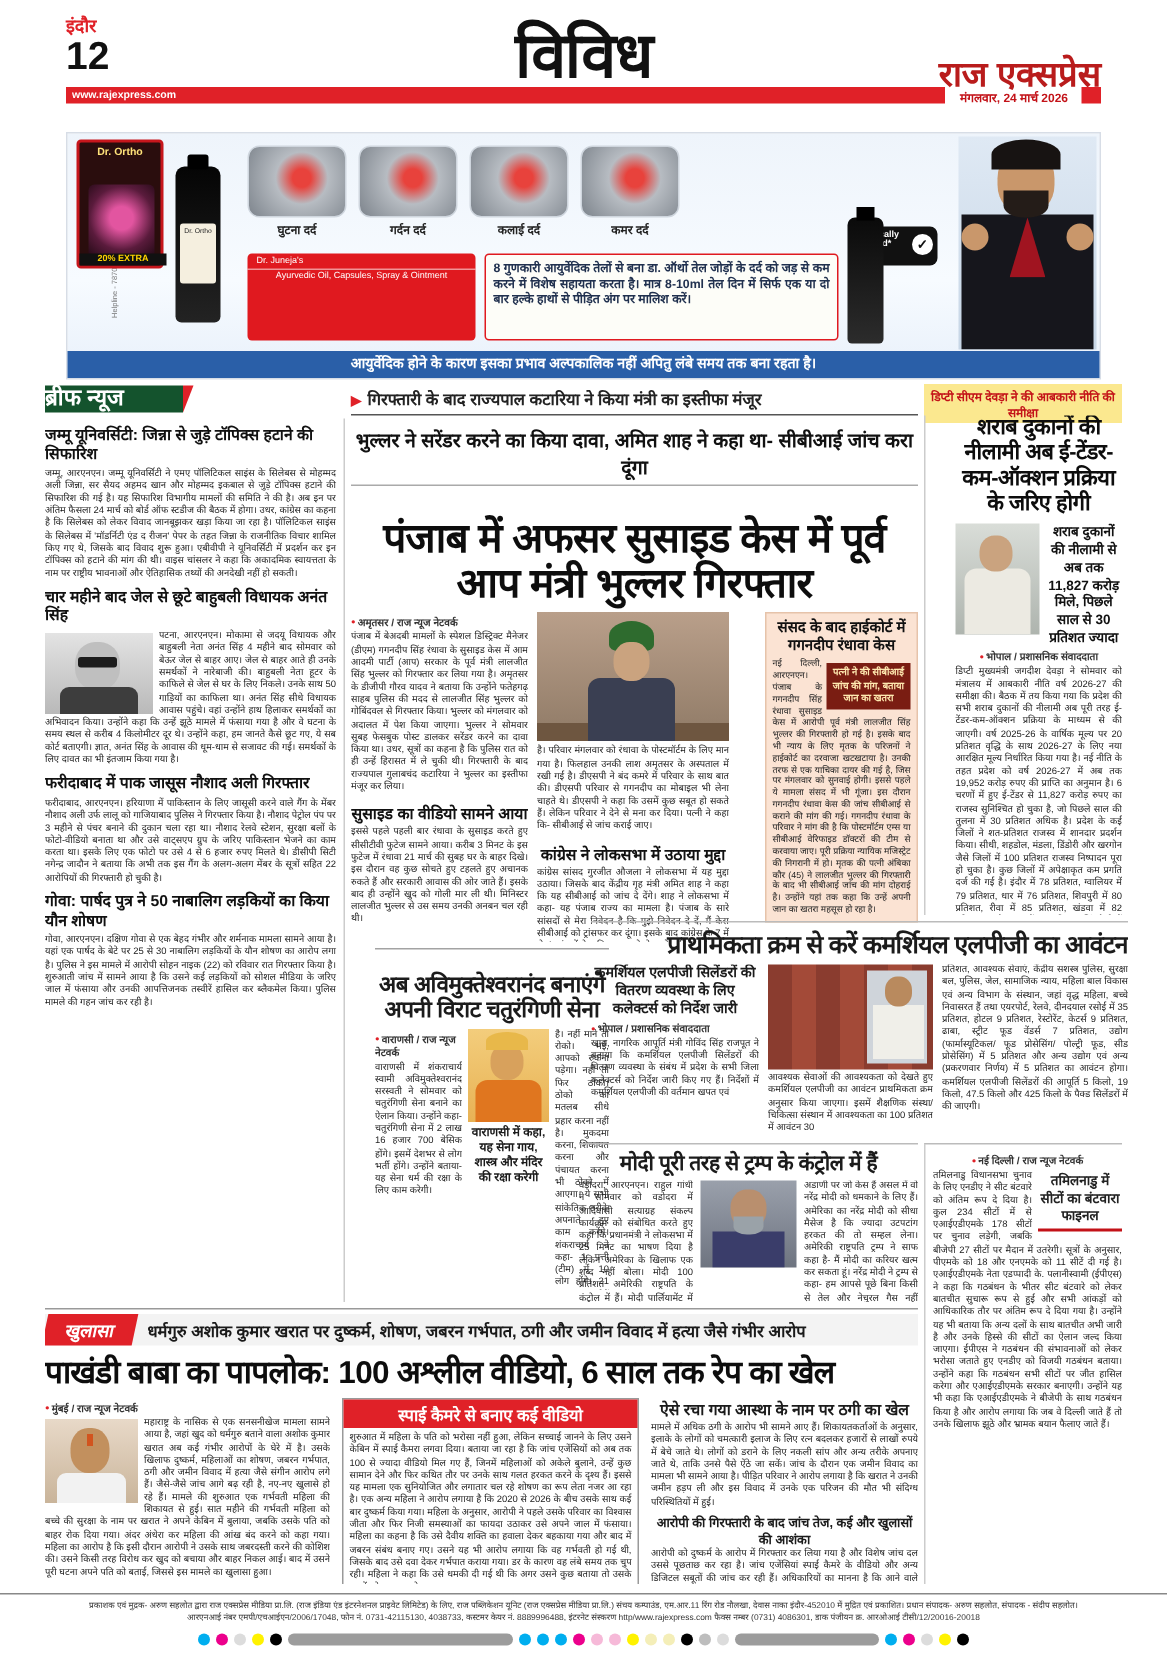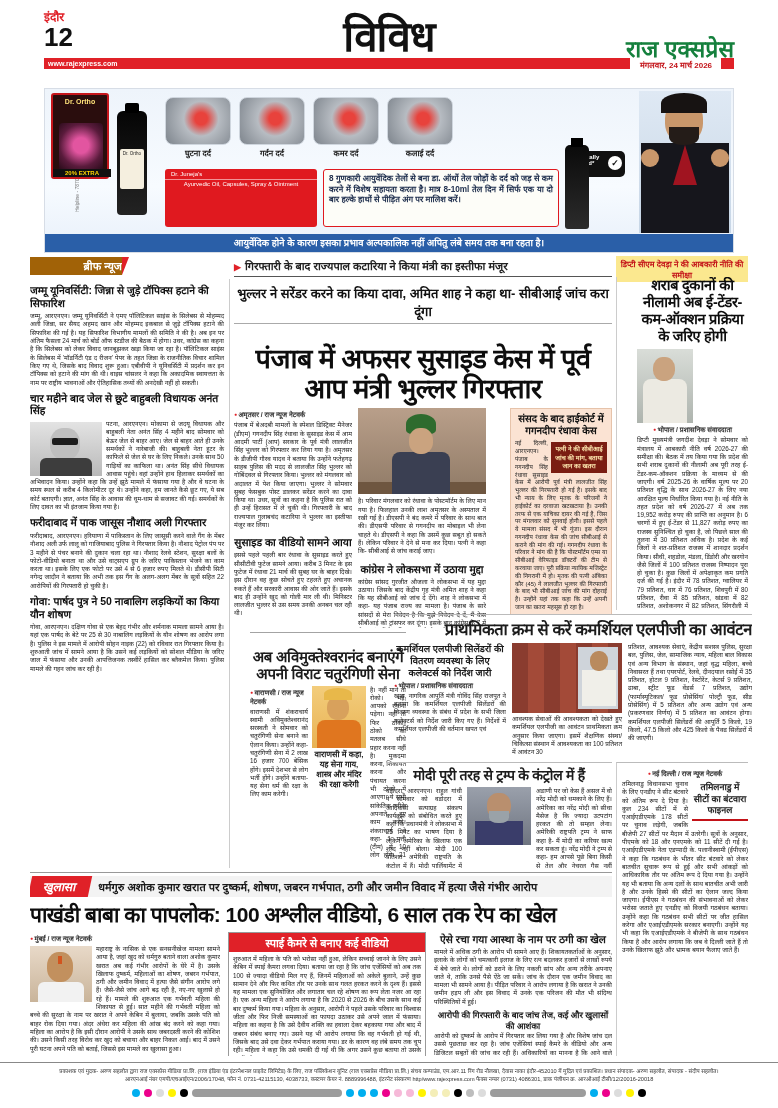--- a/index.html
+++ b/index.html
@@ -5,21 +5,21 @@
   * { margin:0; padding:0; box-sizing:border-box; }
   html,body { background:#ffffff; }
   body { font-family:"Liberation Sans", sans-serif; color:#1b1b1b; }
   #page { position:relative; width:778px; height:1108px; background:#fff; overflow:hidden; margin:0 auto; }
 
   
   #masthead { position:absolute; top:6px; left:44px; width:690px; height:78px; }
   .mh-city { position:absolute; left:0; top:2px; color:#e02128; font-weight:bold; font-size:12px; }
   .mh-pageno { position:absolute; left:0; top:16px; font-weight:bold; font-size:26px; color:#111; }
   .mh-section { position:absolute; left:0; right:0; top:0; text-align:center; font-weight:bold; font-size:42px; letter-spacing:-1px; color:#111; }
-  .mh-brand { position:absolute; right:0; top:26px; font-weight:bold; font-size:23px; color:#15803d; }
+  .mh-brand { position:absolute; right:0; top:26px; font-weight:bold; font-size:23px; color:#b91c1c; }
   .mh-bar { position:absolute; left:0; top:52px; width:586px; height:11px; background:#e02128; }
   .mh-web { color:#fff; font-size:7px; font-weight:bold; padding:1.5px 0 0 4px; }
   .mh-date { position:absolute; left:596px; top:53px; color:#c31218; font-size:8px; font-weight:bold; }
   .mh-sq { position:absolute; right:0; top:52px; width:13px; height:11px; background:#e02128; }
 
   
   #ad { position:absolute; top:88px; left:44px; width:690px; height:165px; background:linear-gradient(180deg,#eef4fb,#f7fbff 60%,#e8f0fa); border:1px solid #d7dde6; }
   .ad-vert { position:absolute; left:-28px; top:60px; transform:rotate(-90deg); font-size:5px; color:#777; width:120px; }
   .ad-products { position:absolute; left:6px; top:4px; width:102px; height:140px; }
   .ad-pack { position:absolute; left:0; top:0; width:58px; height:86px; background:#2a0d0d; border:2px solid #c6161c; border-radius:3px; }
@@ -47,21 +47,21 @@
   .ad-brandbox { position:absolute; left:120px; top:80px; width:152px; height:58px; background:#e0191f; border-radius:3px; color:#fff; text-align:center; }
   .ad-brand-pre { font-size:6px; text-align:left; padding:2px 0 0 6px; }
   .ad-brand-name { font-size:27px; font-weight:bold; line-height:1.05; }
   .ad-brand-sub { font-size:6px; border-top:1px solid #ffffff88; margin-top:2px; padding-top:1px; }
   .ad-body { position:absolute; left:278px; top:80px; width:236px; height:58px; background:#fdfdf8; border:1.5px solid #e0191f; border-radius:3px; font-size:8.2px; font-weight:bold; color:#21314f; padding:4px 5px; line-height:1.3; text-align:justify; }
   .ad-bottle-c { position:absolute; left:520px; top:56px; width:24px; height:84px; background:linear-gradient(180deg,#0a0a0a,#2c2c2c); border-radius:5px 5px 3px 3px; }
   .ad-bottle-c:before { content:""; position:absolute; left:6px; top:-7px; width:12px; height:9px; background:#000; }
   .ad-strip { position:absolute; left:0; bottom:0; width:100%; height:18px; background:#2a5fa8; color:#fff; font-size:9.5px; font-weight:bold; text-align:center; line-height:18px; }
 
   
-  #brief-label { position:absolute; left:30px; top:257px; width:92px; height:18px; background:#a16207; color:#fff; font-weight:bold; font-size:11px; text-align:right; line-height:18px; }
+  #brief-label { position:absolute; left:30px; top:257px; width:92px; height:18px; background:#14532d; color:#fff; font-weight:bold; font-size:15px; text-align:left; line-height:18px; }
   #brief-label:after { content:""; position:absolute; right:-7px; top:0; border-top:18px solid #e02128; border-right:7px solid transparent; }
   #main-kicker { position:absolute; left:234px; top:258px; width:378px; font-size:11px; font-weight:bold; color:#222; border-bottom:1px solid #555; padding-bottom:3px; }
   #main-kicker .arr { color:#e02128; font-size:9px; margin-right:4px; }
   #right-kicker { position:absolute; left:616px; top:256px; width:132px; background:#fbe88f; color:#c31218; font-weight:bold; font-size:8px; text-align:center; padding:2px 1px; }
 
   
   .body-sm { font-size:6.3px; line-height:1.32; text-align:justify; color:#222; }
   .byline { font-size:6.8px; font-weight:bold; color:#333; margin:2px 0; }
   .byline:before { content:"● "; color:#e02128; font-size:5px; vertical-align:1px; }
   .art-title { font-weight:bold; font-size:10.5px; line-height:1.2; color:#111; margin:5px 0 3px; }
@@ -199,25 +199,25 @@
       <div class="ad-tile">
         <div class="ad-tile-img"></div>
         <div class="ad-tile-cap">घुटना दर्द</div>
       </div>
       <div class="ad-tile">
         <div class="ad-tile-img"></div>
         <div class="ad-tile-cap">गर्दन दर्द</div>
       </div>
       <div class="ad-tile">
         <div class="ad-tile-img"></div>
-        <div class="ad-tile-cap">कमर दर्द</div>
+        <div class="ad-tile-cap">कलाई दर्द</div>
       </div>
       <div class="ad-tile">
         <div class="ad-tile-img"></div>
-        <div class="ad-tile-cap">कलाई दर्द</div>
+        <div class="ad-tile-cap">कमर दर्द</div>
       </div>
     </div>
     <div class="ad-clin">
       <span>Clinically Tested*</span>
       <span class="chk">✓</span>
     </div>
     <div class="ad-ajay">
       <div class="aj-suit"></div>
       <div class="aj-shirt"></div>
       <div class="aj-face"></div>
@@ -297,20 +297,21 @@
     </div>
   </div>
 
   <div id="liquor">
     <div id="liquor-headline">शराब दुकानों की नीलामी अब ई-टेंडर-कम-ऑक्शन प्रक्रिया के जरिए होगी</div>
     <div id="liquor-media">
       <div class="ph ph-deputy">
           <div class="b"></div>
           <div class="f"></div>
         </div>
+      <div id="liquor-quote">शराब दुकानों की नीलामी से अब तक 11,827 करोड़ मिले, पिछले साल से 30 प्रतिशत ज्यादा</div>
     </div>
     <div class="byline" style="text-align:center">भोपाल / प्रशासनिक संवाददाता</div>
     <div class="body-sm">डिप्टी मुख्यमंत्री जगदीश देवड़ा ने सोमवार को मंत्रालय में आबकारी नीति वर्ष 2026-27 की समीक्षा की। बैठक में तय किया गया कि प्रदेश की सभी शराब दुकानों की नीलामी अब पूरी तरह ई-टेंडर-कम-ऑक्शन प्रक्रिया के माध्यम से की जाएगी। वर्ष 2025-26 के वार्षिक मूल्य पर 20 प्रतिशत वृद्धि के साथ 2026-27 के लिए नया आरक्षित मूल्य निर्धारित किया गया है। नई नीति के तहत प्रदेश को वर्ष 2026-27 में अब तक 19,952 करोड़ रुपए की प्राप्ति का अनुमान है। 6 चरणों में हुए ई-टेंडर से 11,827 करोड़ रुपए का राजस्व सुनिश्चित हो चुका है, जो पिछले साल की तुलना में 30 प्रतिशत अधिक है। प्रदेश के कई जिलों ने शत-प्रतिशत राजस्व में शानदार प्रदर्शन किया। सीधी, शहडोल, मंडला, डिंडोरी और खरगोन जैसे जिलों में 100 प्रतिशत राजस्व निष्पादन पूरा हो चुका है। कुछ जिलों में अपेक्षाकृत कम प्रगति दर्ज की गई है। इंदौर में 78 प्रतिशत, ग्वालियर में 79 प्रतिशत, धार में 76 प्रतिशत, शिवपुरी में 80 प्रतिशत, रीवा में 85 प्रतिशत, खंडवा में 82 प्रतिशत, अशोकनगर में 82 प्रतिशत, सिंगरौली में 83 प्रतिशत और नर्मदापुरम में 93 प्रतिशत राजस्व प्राप्त किया जा चुका है। डिप्टी सीएम देवड़ा ने निर्देशित किया कि जिन जिलों में प्रगति कम है वहां विशेष प्रयास किए जाएं।</div>
   </div>
 
   <div id="seer">
     <div id="seer-headline">अब अविमुक्तेश्वरानंद बनाएंगे अपनी विराट चतुरंगिणी सेना</div>
     <div id="seer-cols">
       <div class="sc1">
         <div class="byline">वाराणसी / राज न्यूज नेटवर्क</div>

